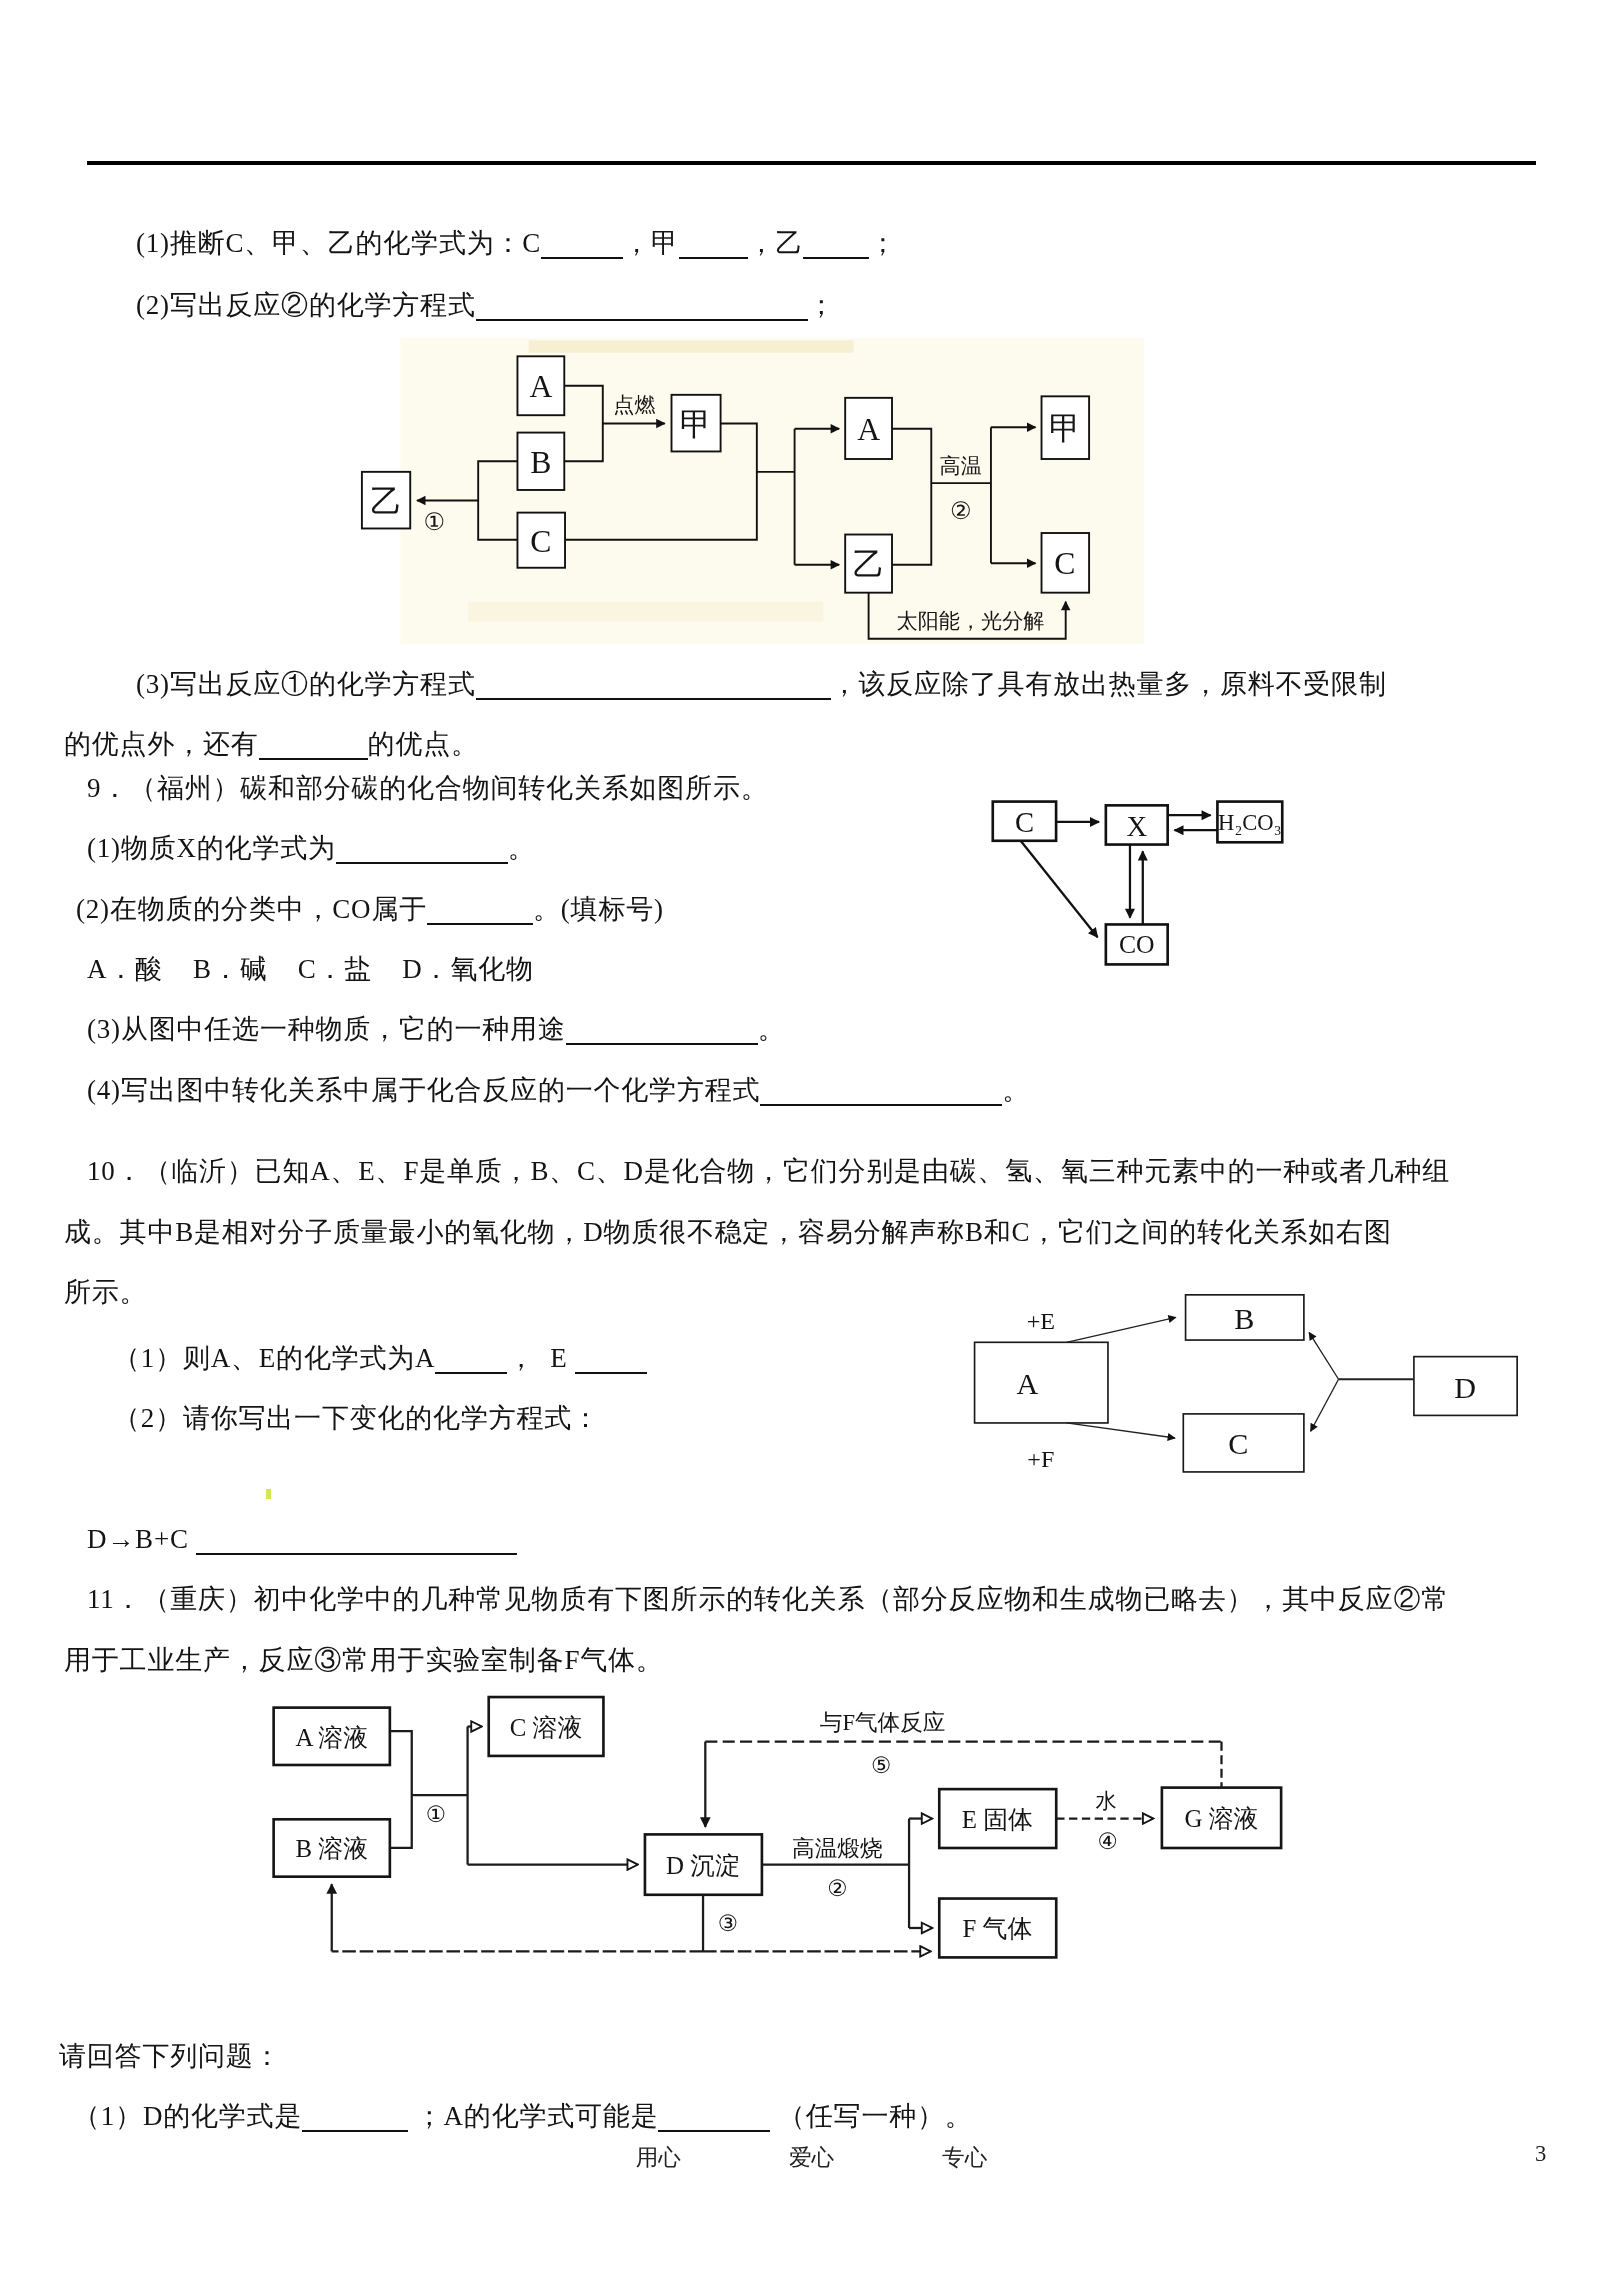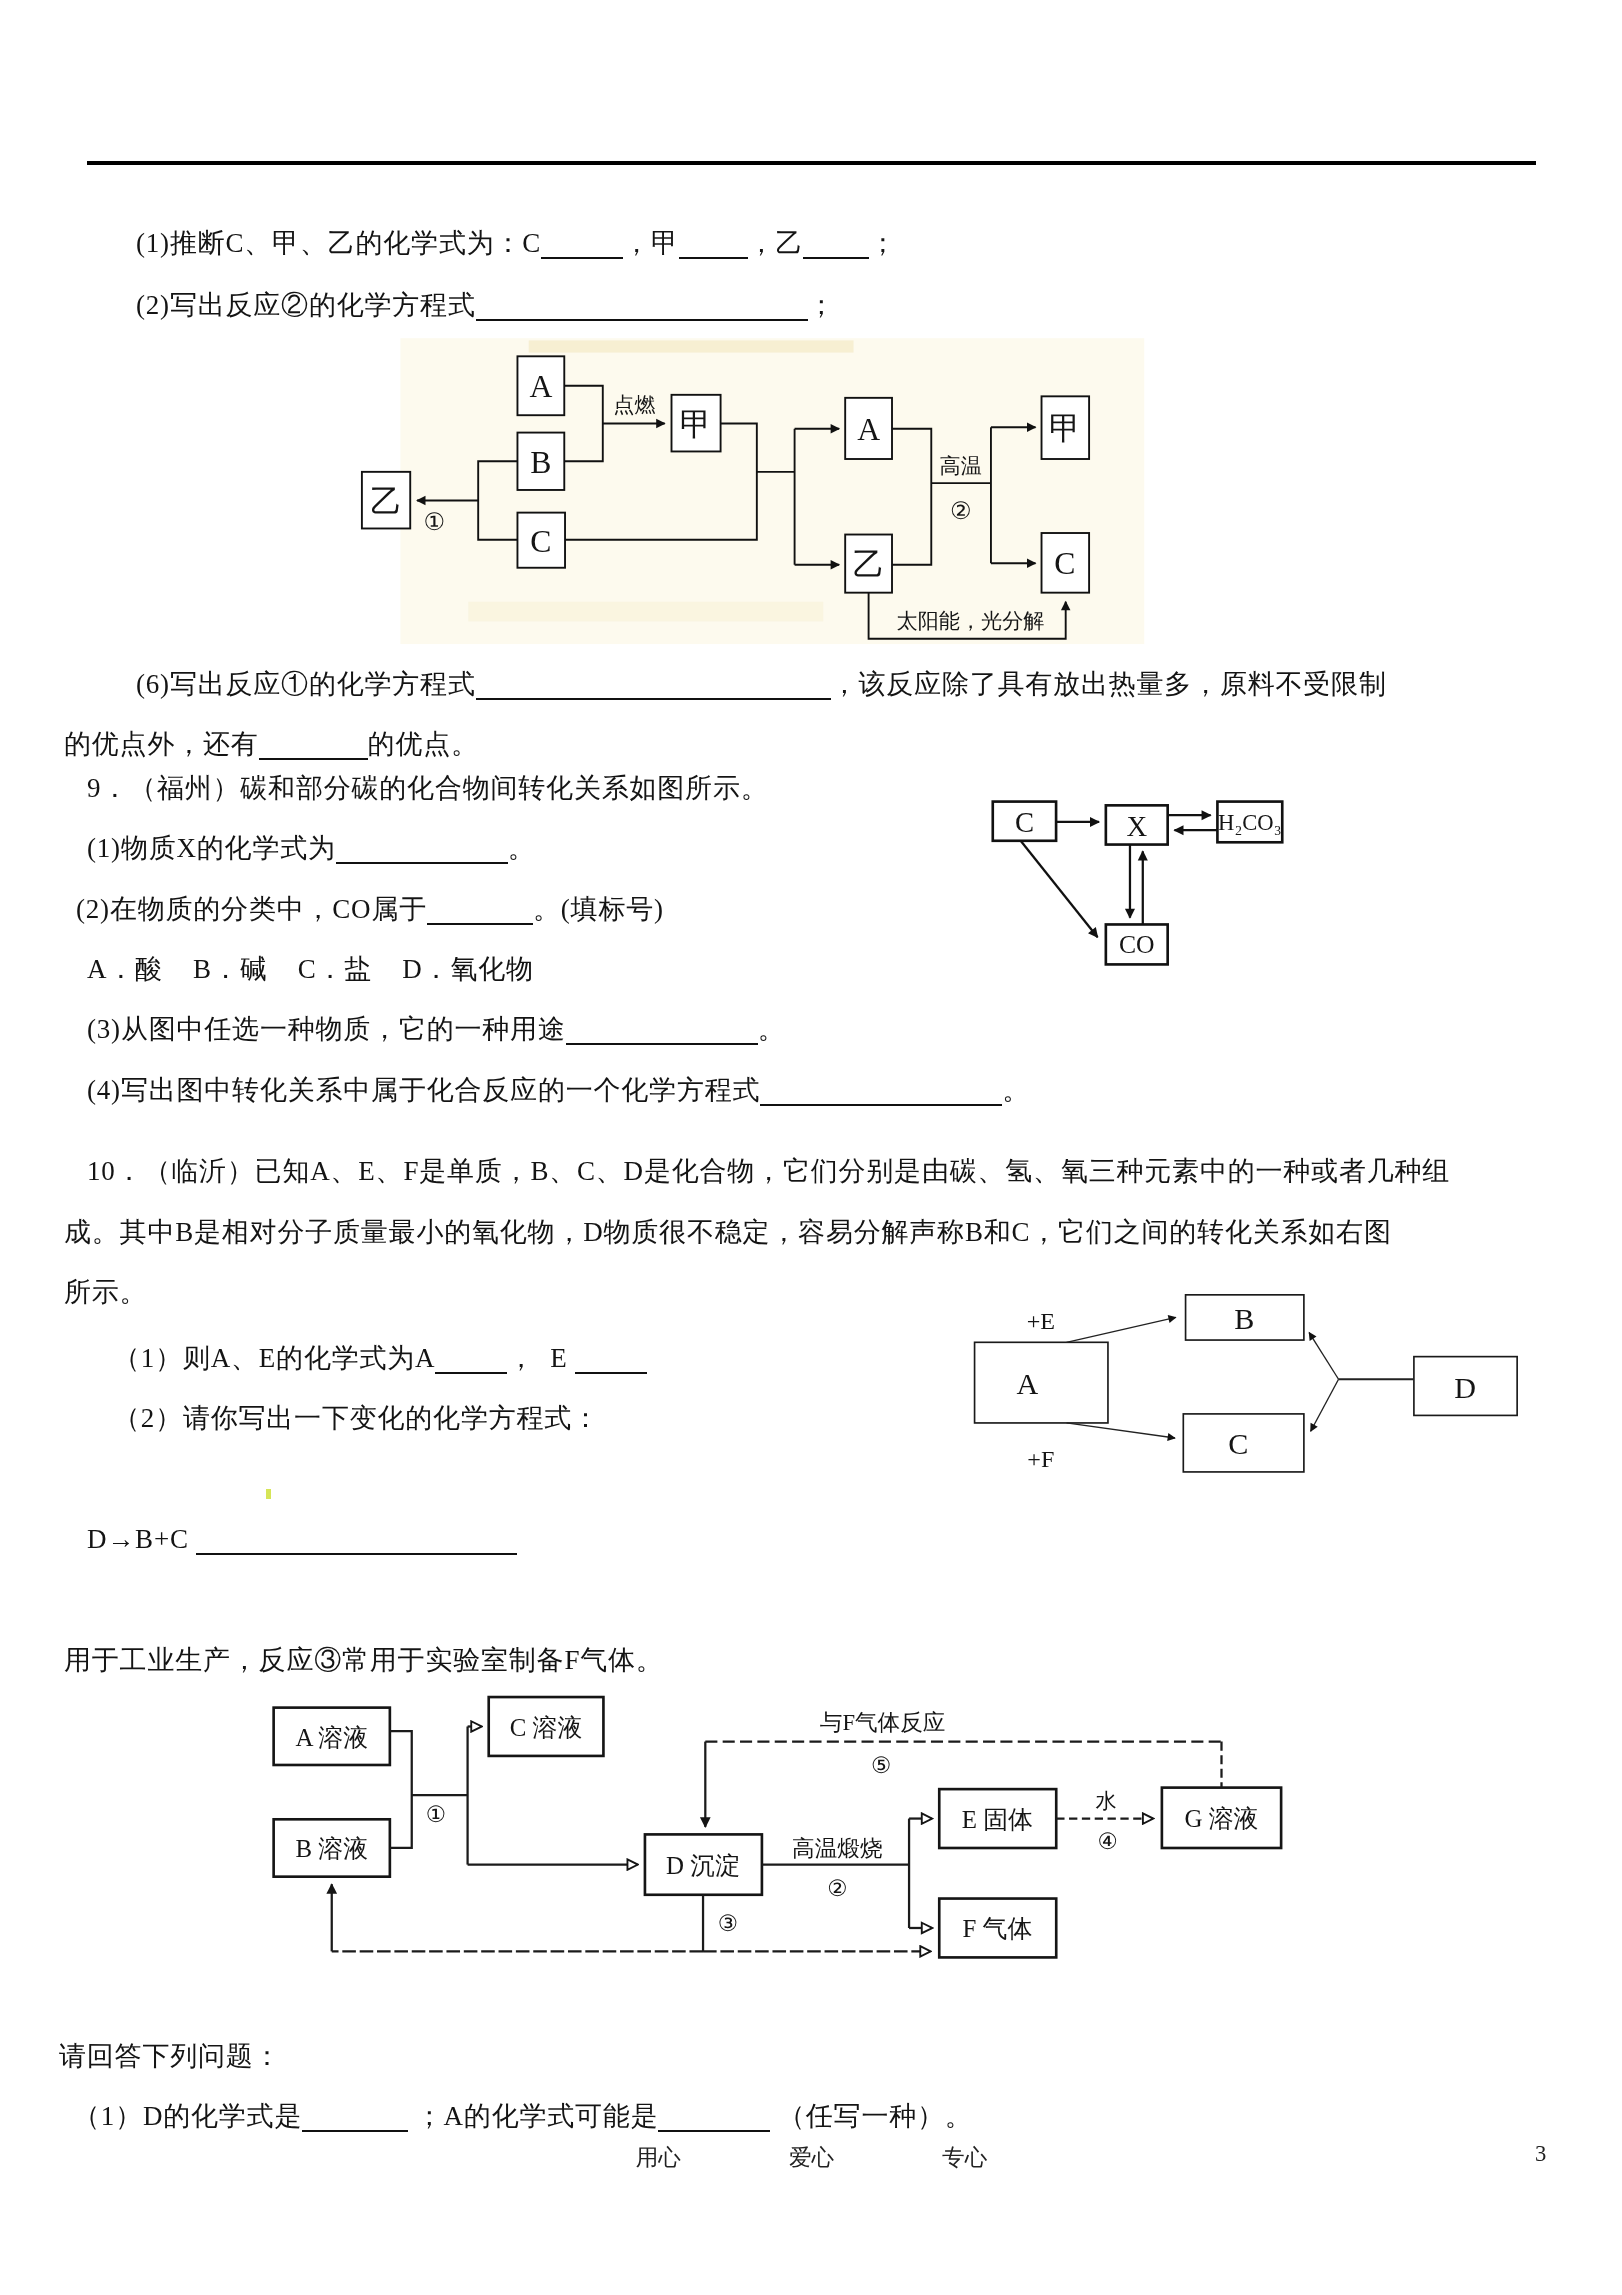--- a/index.html
+++ b/index.html
@@ -79,21 +79,21 @@
       <path d="M1150 785 V846 H1411 V797" marker-end="url(#ah1)"></path>
     </g>
 
     <text x="840" y="546" font-size="28" text-anchor="middle">点燃</text>
     <text x="575" y="702" font-size="32" text-anchor="middle">①</text>
     <text x="1272" y="626" font-size="28" text-anchor="middle">高温</text>
     <text x="1272" y="688" font-size="32" text-anchor="middle">②</text>
     <text x="1285" y="832" font-size="28" text-anchor="middle">太阳能，光分解</text>
   </svg>
 
-  <div class="tl" style="left:136px;top:666px;"><span>(6)写出反应①的化学方程式</span><span class="blank" style="width:355px"></span><span>，该反应除了具有放出热量多，原料不受限制</span></div>
+  <div class="tl" style="left:136px;top:666px;"><span>(3)写出反应①的化学方程式</span><span class="blank" style="width:355px"></span><span>，该反应除了具有放出热量多，原料不受限制</span></div>
   <div class="tl" style="left:64px;top:726px;"><span>的优点外，还有</span><span class="blank" style="width:109px"></span><span>的优点。</span></div>
 
   <div class="tl" style="left:87px;top:770px;"><span>9．（福州）碳和部分碳的化合物间转化关系如图所示。</span></div>
   <div class="tl" style="left:87px;top:830px;"><span>(1)物质X的化学式为</span><span class="blank" style="width:172px"></span><span>。</span></div>
   <div class="tl" style="left:76px;top:891px;"><span>(2)在物质的分类中，CO属于</span><span class="blank" style="width:106px"></span><span>。(填标号)</span></div>
   <div class="tl" style="left:87px;top:951px;"><span>A．酸    B．碱    C．盐    D．氧化物</span></div>
   <div class="tl" style="left:87px;top:1011px;"><span>(3)从图中任选一种物质，它的一种用途</span><span class="blank" style="width:192px"></span><span>。</span></div>
   <div class="tl" style="left:87px;top:1072px;"><span>(4)写出图中转化关系中属于化合反应的一个化学方程式</span><span class="blank" style="width:242px"></span><span>。</span></div>
 
   <svg class="dsvg" style="left:981px;top:785px;" width="604" height="196" viewBox="1300 1040 800 260">
@@ -155,20 +155,21 @@
       <line x1="1412" y1="1778" x2="1557" y2="1745" marker-end="url(#ah10)"></line>
       <line x1="1412" y1="1885" x2="1556" y2="1905" marker-end="url(#ah10)"></line>
       <line x1="1873" y1="1827" x2="1773" y2="1827" stroke-width="2.4"></line>
       <line x1="1773" y1="1827" x2="1734" y2="1765" marker-end="url(#ah10)"></line>
       <line x1="1773" y1="1827" x2="1736" y2="1896" marker-end="url(#ah10)"></line>
     </g>
     <text x="1378" y="1760" font-size="32" text-anchor="middle">+E</text>
     <text x="1378" y="1944" font-size="32" text-anchor="middle">+F</text>
   </svg>
 
+  <div class="tl" style="left:87px;top:1581px;"><span>11．（重庆）初中化学中的几种常见物质有下图所示的转化关系（部分反应物和生成物已略去），其中反应②常</span></div>
   <div class="tl" style="left:64px;top:1642px;"><span>用于工业生产，反应③常用于实验室制备F气体。</span></div>
 
   <svg class="dsvg" style="left:211px;top:1691px;" width="1132" height="317" viewBox="280 2240 1500 420">
     <defs>
       <marker id="ah11" markerUnits="userSpaceOnUse" markerWidth="18" markerHeight="18" viewBox="0 0 13 13" refX="11" refY="6.5" orient="auto">
         <path d="M1.5,1.5 L11.5,6.5 L1.5,11.5 Z" fill="#fff" stroke="#151515" stroke-width="1.8"></path>
       </marker>
       <marker id="ah11f" markerUnits="userSpaceOnUse" markerWidth="17" markerHeight="17" viewBox="0 0 12 12" refX="10" refY="6" orient="auto">
         <path d="M1,1 L11,6 L1,11 Z" fill="#151515"></path>
       </marker>

